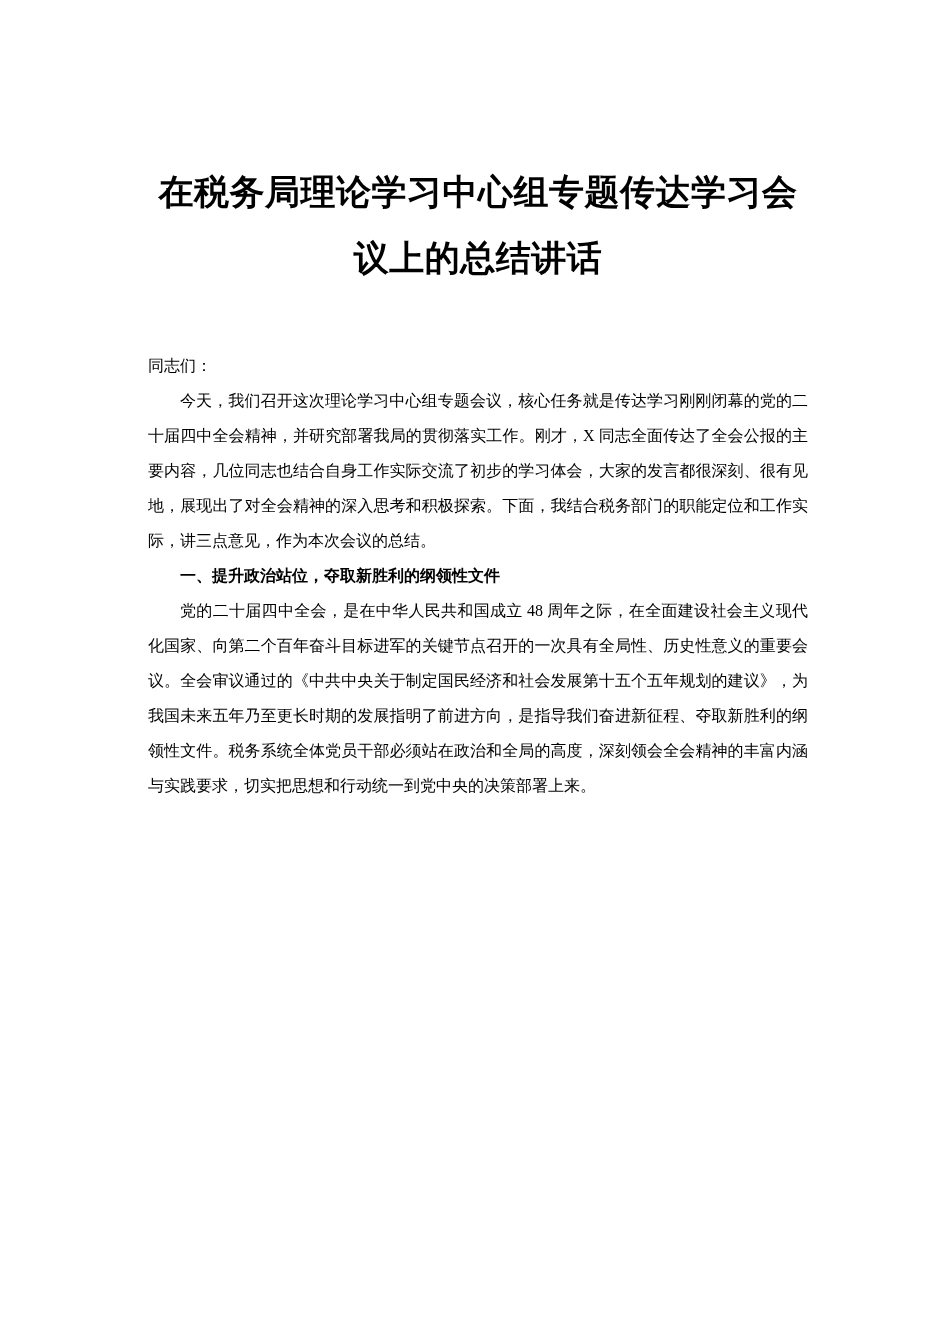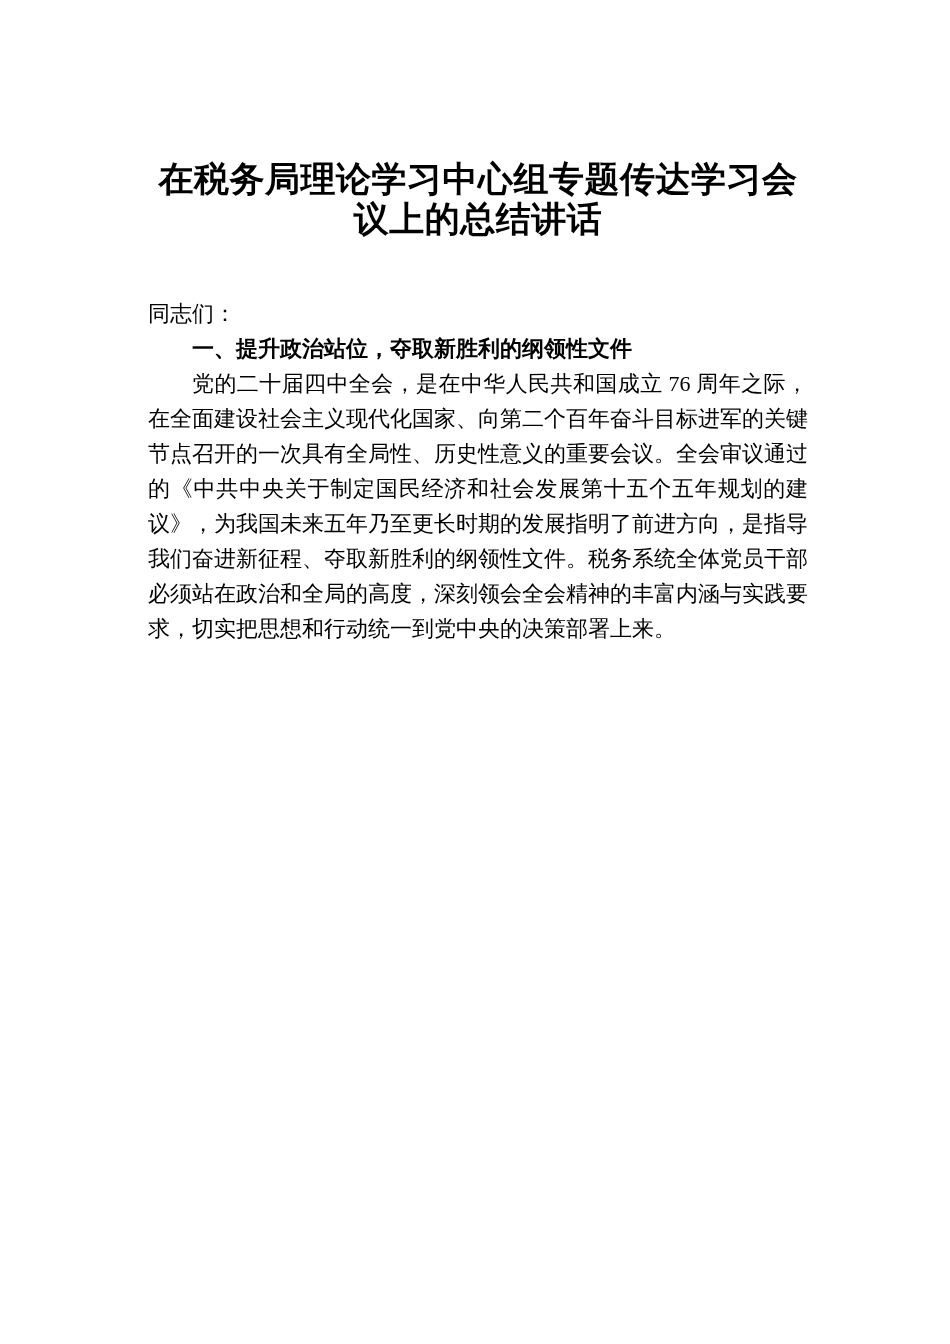--- a/index.html
+++ b/index.html
@@ -14,27 +14,27 @@
     box-sizing: border-box;
     padding: 160px 142px 0 148px;
     background: #ffffff;
     color: #000000;
     overflow: hidden;
     font-family: "Liberation Serif", "DejaVu Serif", serif;
   }
   .title {
     margin: 0 0 56px 0;
     font-size: 35px;
-    line-height: 40px;
+    line-height: 66px;
     font-weight: 700;
     text-align: center;
     letter-spacing: 0.5px;
   }
   .body-text {
-    font-size: 22px;
+    font-size: 16px;
     line-height: 35px;
   }
   .para {
     margin: 0;
     text-align: justify;
     text-indent: 2em;
     word-break: break-all;
   }
   .salutation {
     text-indent: 0;
@@ -49,16 +49,17 @@
     font-style: italic;
   }
 </style>
 </head>
 <body>
 
 <div class="page">
   <h1 class="title">在税务局理论学习中心组专题传达学习会议上的总结讲话</h1>
   <div class="body-text">
       <p class="para salutation">同志们：</p>
+      <p class="para body">今天，我们召开这次理论学习中心组专题会议，核心任务就是传达学习刚刚闭幕的党的二十届四中全会精神，并研究部署我局的贯彻落实工作。刚才，X 同志全面传达了全会公报的主要内容，几位同志也结合自身工作实际交流了初步的学习体会，大家的发言都很深刻、很有见地，展现出了对全会精神的深入思考和积极探索。下面，我结合税务部门的职能定位和工作实际，讲三点意见，作为本次会议的总结。</p>
       <p class="para heading1">一、提升政治站位，夺取新胜利的纲领性文件</p>
-      <p class="para body">党的二十届四中全会，是在中华人民共和国成立 76 周年之际，在全面建设社会主义现代化国家、向第二个百年奋斗目标进军的关键节点召开的一次具有全局性、历史性意义的重要会议。全会审议通过的《中共中央关于制定国民经济和社会发展第十五个五年规划的建议》，为我国未来五年乃至更长时期的发展指明了前进方向，是指导我们奋进新征程、夺取新胜利的纲领性文件。税务系统全体党员干部必须站在政治和全局的高度，深刻领会全会精神的丰富内涵与实践要求，切实把思想和行动统一到党中央的决策部署上来。</p>
+      <p class="para body">党的二十届四中全会，是在中华人民共和国成立 48 周年之际，在全面建设社会主义现代化国家、向第二个百年奋斗目标进军的关键节点召开的一次具有全局性、历史性意义的重要会议。全会审议通过的《中共中央关于制定国民经济和社会发展第十五个五年规划的建议》，为我国未来五年乃至更长时期的发展指明了前进方向，是指导我们奋进新征程、夺取新胜利的纲领性文件。税务系统全体党员干部必须站在政治和全局的高度，深刻领会全会精神的丰富内涵与实践要求，切实把思想和行动统一到党中央的决策部署上来。</p>
     </div>
 </div>
 
 </body></html>

